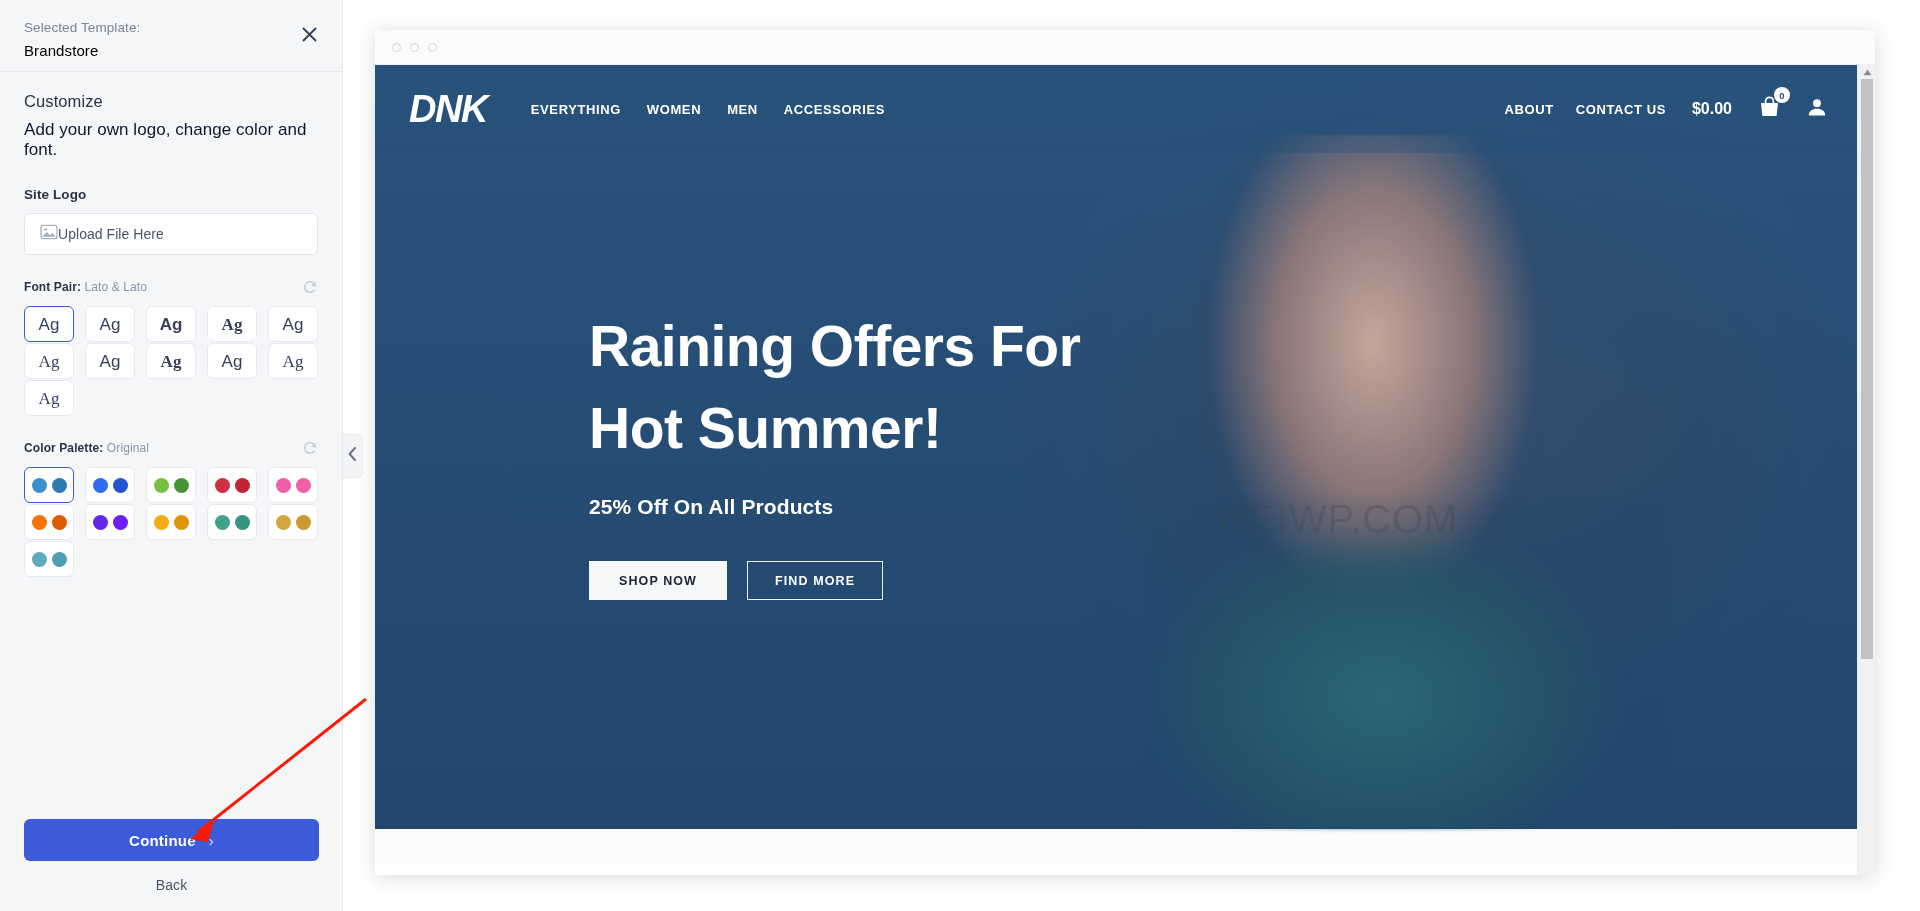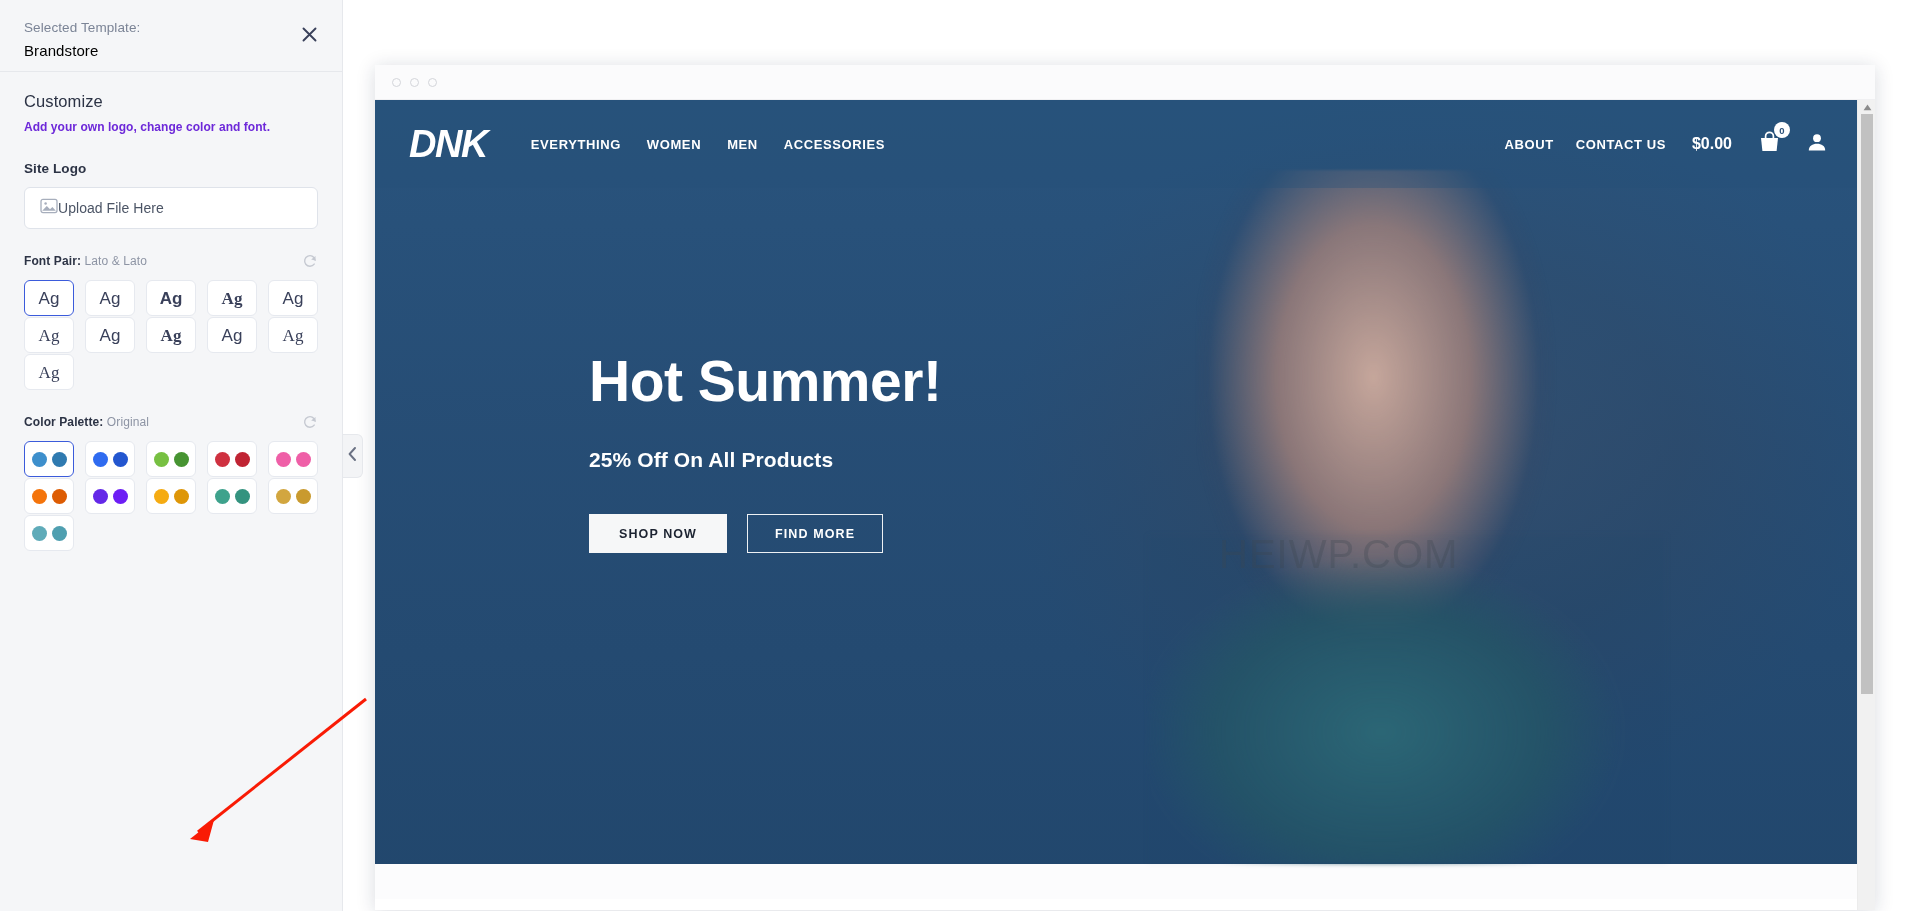--- a/index.html
+++ b/index.html
@@ -33,21 +33,21 @@
   }
   .close-btn {
     position: absolute; right: 20px; top: 21px;
     width: 26px; height: 26px; cursor: pointer;
     display: flex; align-items: center; justify-content: center;
   }
   .close-btn svg { display: block; }
 
   .sb-body { padding: 20px 24px 0 24px; }
   .sec-title { font-size: 16.5px; color: #2c3345; font-weight: 400; letter-spacing: .1px;}
-  .sec-sub { font-size: 12px; color: #6d28d9; margin-top: 9px; letter-spacing: .05px; font-weight: bold;}
+  .sec-sub { font-size: 17px; color: #0f172a; margin-top: 9px; letter-spacing: .05px;}
   .field-label { font-size: 13.5px; color: #2c3345; font-weight: 700; margin-top: 27px; letter-spacing: .1px;}
 
   .upload-box {
     margin-top: 11px;
     height: 42px;
     background: #ffffff;
     border: 1px solid #dfe3ea;
     border-radius: 6px;
     display: flex; align-items: center;
     padding: 0 15px;
@@ -113,21 +113,20 @@
     border-radius: 0 6px 6px 0;
     display: flex; align-items: center; justify-content: center;
     cursor: pointer; z-index: 40;
   }
 
   
   .preview-wrap {
     flex: 1; position: relative;
     background: #ffffff;
     padding: 30px 28px 0 32px;
-    margin-top: 35px;
   }
   .browser {
     position: relative;
     width: 1500px; height: 845px;
     background: #fcfcfd;
     box-shadow: 0 2px 18px rgba(20,30,60,.16);
     overflow: hidden;
   }
   .browser-bar {
     height: 35px; background: #fbfbfc; display: flex; align-items: center;
@@ -387,20 +386,27 @@
           </div>
           <div class="swatch">
             <span class="dots">
               <span class="dot" style="background: rgb(95, 171, 185);"></span>
               <span class="dot" style="background: rgb(79, 159, 176);"></span>
             </span>
           </div>
         </div>
     </div>
 
+    <div class="sb-foot">
+      <button class="continue-btn">
+        <span>Continue</span>
+        <span class="chev">›</span>
+      </button>
+      <div class="back-link">Back</div>
+    </div>
 
     <div class="collapse-handle">
       <span>
         <svg width="9" height="14" viewBox="0 0 9 14" aria-hidden="true">
           <path d="M7 1 L1.6 7 L7 13" fill="none" stroke="#6a7183" stroke-width="1.9" stroke-linecap="round" stroke-linejoin="round"></path>
         </svg>
       </span>
     </div>
   </aside>
 
@@ -445,20 +451,21 @@
                 <svg width="20" height="20" viewBox="0 0 20 20" aria-hidden="true">
                   <circle cx="10" cy="6.2" r="3.9" fill="#ffffff"></circle>
                   <path d="M1.8 18.4c0-4.3 3.7-6.6 8.2-6.6s8.2 2.3 8.2 6.6Z" fill="#ffffff"></path>
                 </svg>
               </span>
             </div>
           </nav>
 
           <div class="hero-content">
             <h1 class="hero-h1">
+              <div>Raining Offers For</div>
               <div>Hot Summer!</div>
             </h1>
             <div class="hero-sub">25% Off On All Products</div>
             <div class="hero-btns">
               <button class="btn-solid">SHOP NOW</button>
               <button class="btn-ghost">FIND MORE</button>
             </div>
           </div>
 
           <div class="watermark">HEIWP.COM</div>

